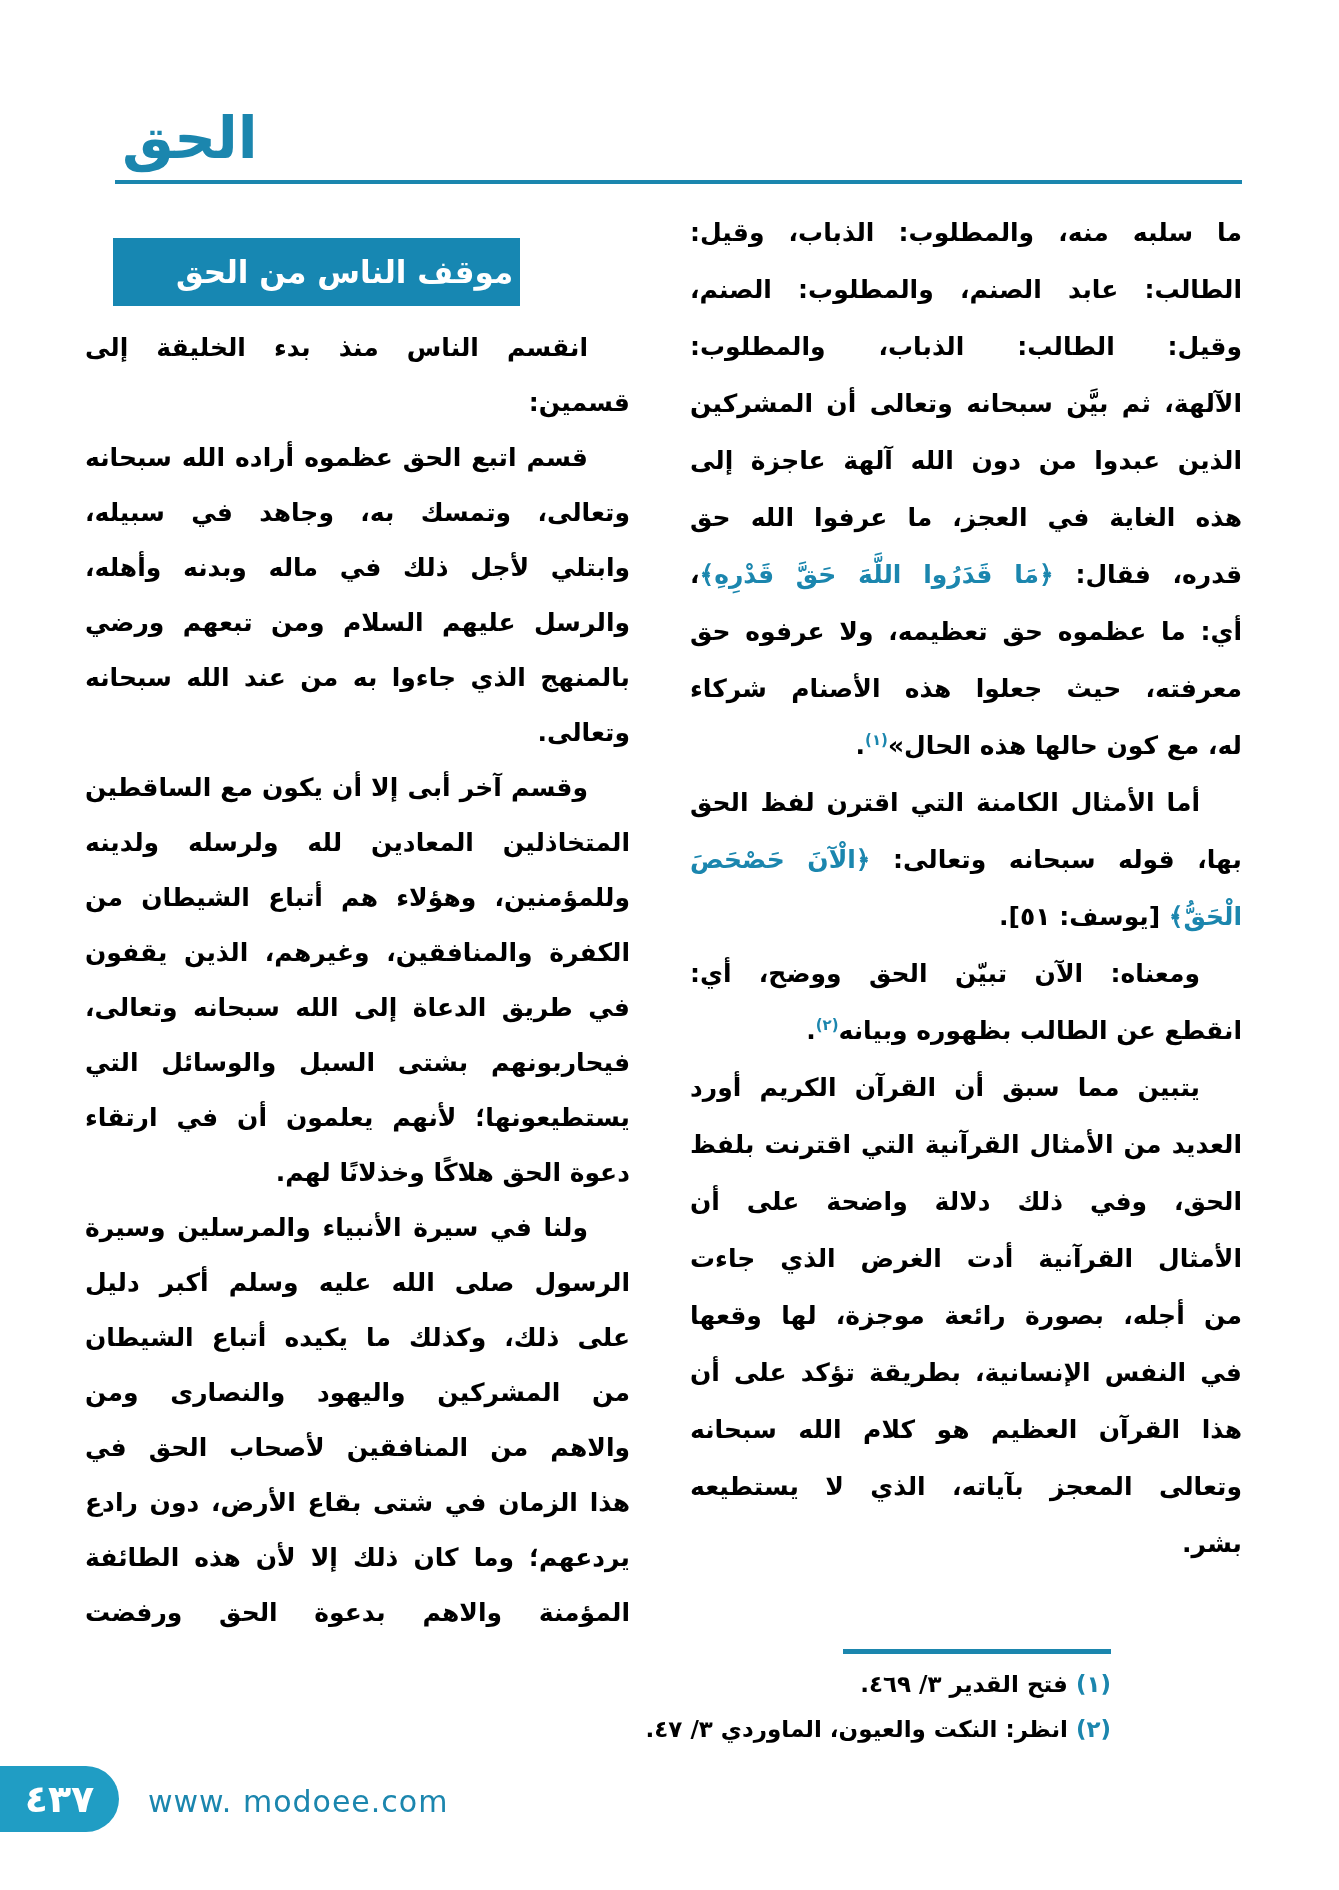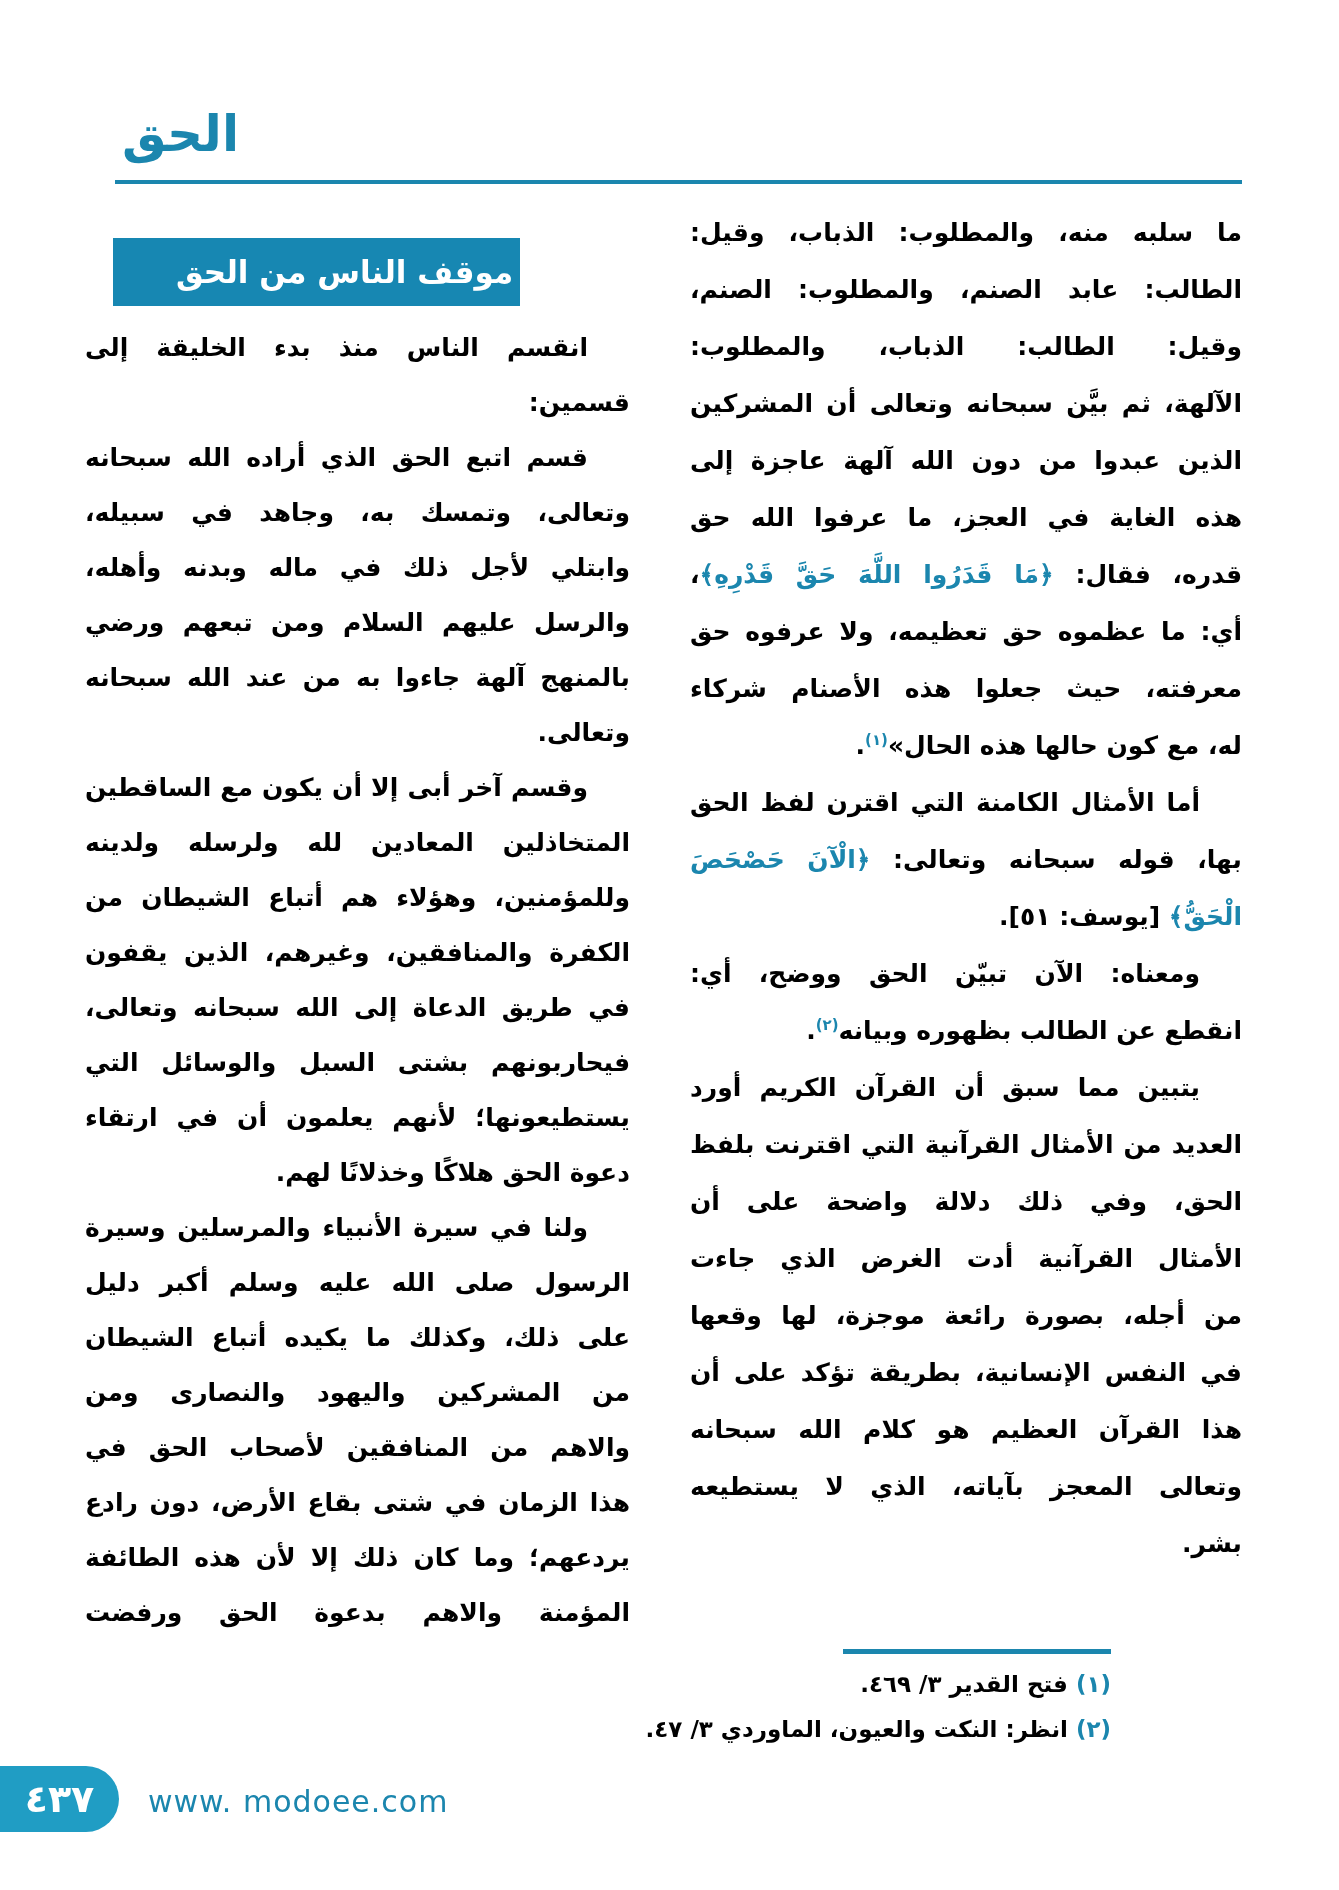--- a/index.html
+++ b/index.html
@@ -3,21 +3,21 @@
 <meta charset="utf-8">
 <style>
   html,body{margin:0;padding:0;background:#e8e8e8;}
   .page{
     position:relative;width:1339px;height:1890px;background:#ffffff;
     margin:0 auto;direction:rtl;overflow:hidden;
     font-family:"DejaVu Sans",sans-serif;color:var(--text,#000);
   }
   .running-head{
     position:absolute;left:122px;top:104px;
-    font-size:50px;font-weight:bold;color:var(--accent,#1b86ae);
+    font-size:58px;font-weight:bold;color:var(--accent,#1b86ae);
     line-height:1.2;
   }
   .top-rule{
     position:absolute;left:115px;top:180px;width:1127px;height:4px;
     background:var(--accent,#1b86ae);
   }
   .heading-box{
     position:absolute;left:113px;top:238px;width:407px;height:68px;
     background:var(--heading-box,#1787b2);
     display:flex;align-items:center;justify-content:center;
@@ -97,25 +97,25 @@
       <div class="ln"><span>من أجله، بصورة رائعة موجزة، لها وقعها</span></div>
       <div class="ln"><span>في النفس الإنسانية، بطريقة تؤكد على أن</span></div>
       <div class="ln"><span>هذا القرآن العظيم هو كلام الله سبحانه</span></div>
       <div class="ln"><span>وتعالى المعجز بآياته، الذي لا يستطيعه</span></div>
       <div class="ln end"><span>بشر.</span></div>
     </div>
 
   <div class="col col-left">
       <div class="ln indent"><span>انقسم الناس منذ بدء الخليقة إلى</span></div>
       <div class="ln end"><span>قسمين:</span></div>
-      <div class="ln indent"><span>قسم اتبع الحق الذي أراده الله سبحانه</span></div>
+      <div class="ln indent"><span>قسم اتبع الحق عظموه أراده الله سبحانه</span></div>
       <div class="ln"><span>وتعالى، وتمسك به، وجاهد في سبيله،</span></div>
       <div class="ln"><span>وابتلي لأجل ذلك في ماله وبدنه وأهله،</span></div>
       <div class="ln"><span>والرسل عليهم السلام ومن تبعهم ورضي</span></div>
-      <div class="ln"><span>بالمنهج آلهة جاءوا به من عند الله سبحانه</span></div>
+      <div class="ln"><span>بالمنهج الذي جاءوا به من عند الله سبحانه</span></div>
       <div class="ln end"><span>وتعالى.</span></div>
       <div class="ln indent"><span>وقسم آخر أبى إلا أن يكون مع الساقطين</span></div>
       <div class="ln"><span>المتخاذلين المعادين لله ولرسله ولدينه</span></div>
       <div class="ln"><span>وللمؤمنين، وهؤلاء هم أتباع الشيطان من</span></div>
       <div class="ln"><span>الكفرة والمنافقين، وغيرهم، الذين يقفون</span></div>
       <div class="ln"><span>في طريق الدعاة إلى الله سبحانه وتعالى،</span></div>
       <div class="ln"><span>فيحاربونهم بشتى السبل والوسائل التي</span></div>
       <div class="ln"><span>يستطيعونها؛ لأنهم يعلمون أن في ارتقاء</span></div>
       <div class="ln end"><span>دعوة الحق هلاكًا وخذلانًا لهم.</span></div>
       <div class="ln indent"><span>ولنا في سيرة الأنبياء والمرسلين وسيرة</span></div>

